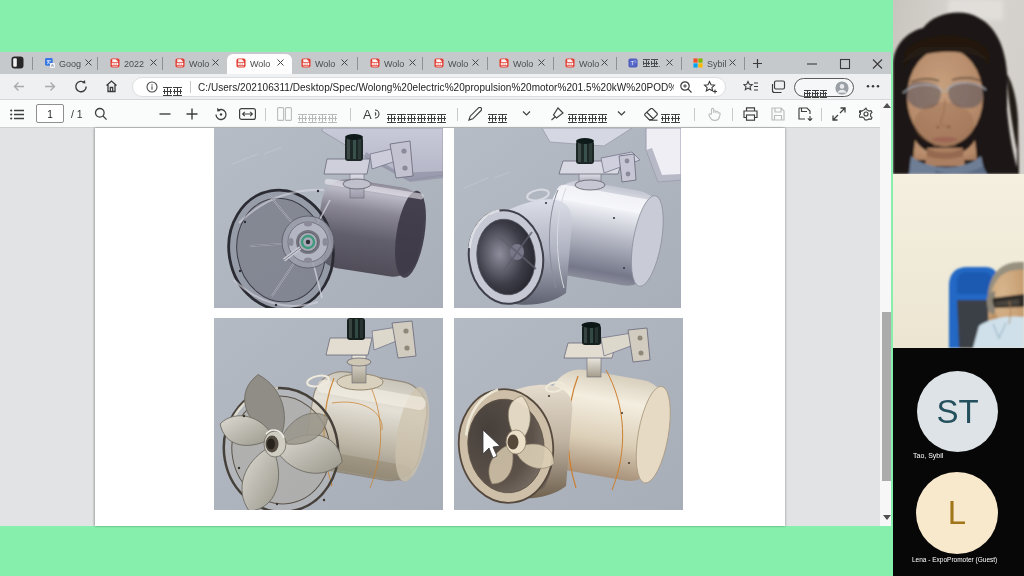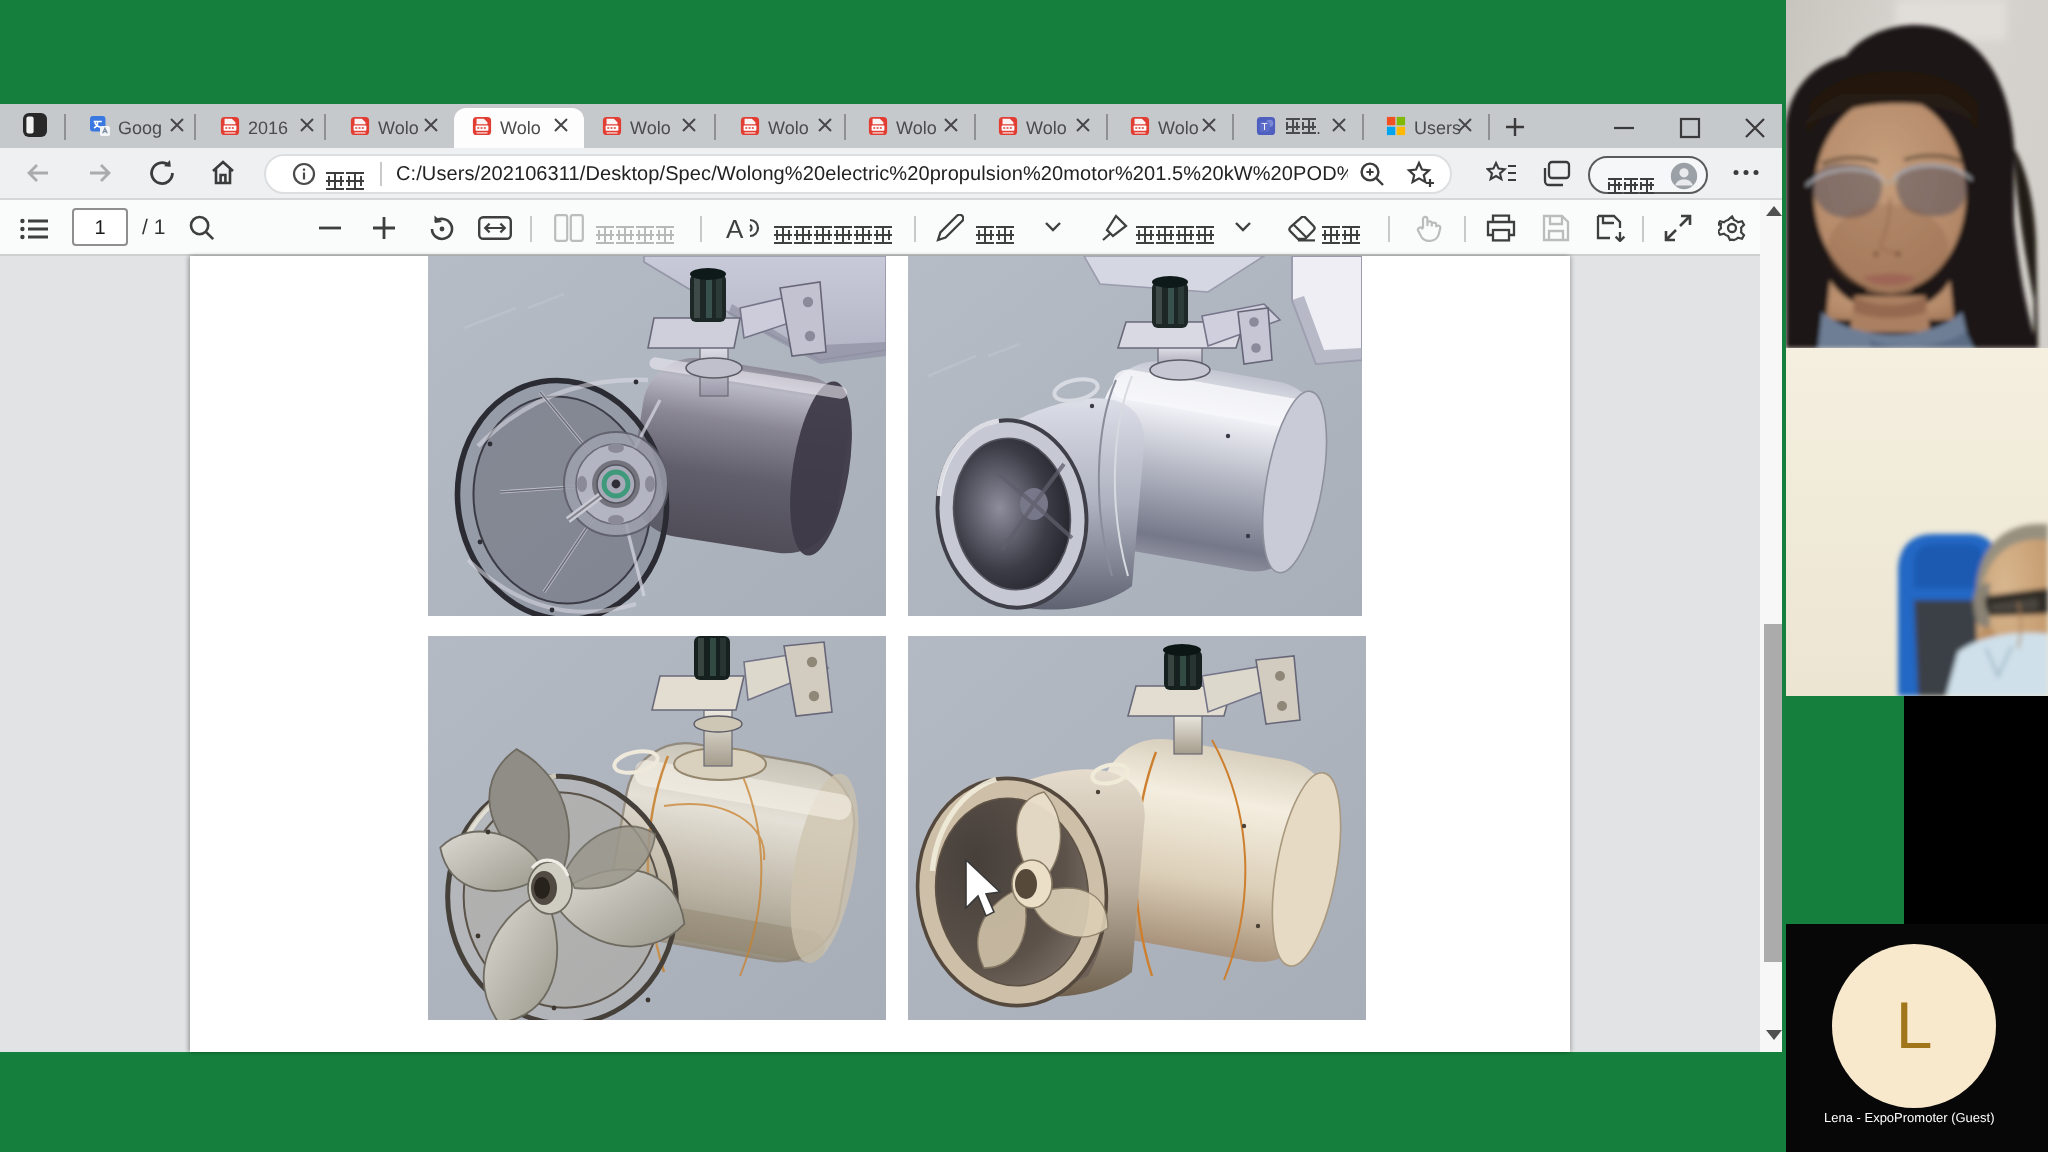--- a/index.html
+++ b/index.html
@@ -1,17 +1,17 @@
 <!DOCTYPE html>
 <html><head>
 <meta charset="utf-8">
 <style>
 *{margin:0;padding:0;box-sizing:border-box}
 html,body{width:1024px;height:576px;overflow:hidden;background:#000;font-family:"Liberation Sans",sans-serif}
-#stage{position:absolute;left:0;top:0;width:952px;height:576px;background:#15803d}
+#stage{position:absolute;left:0;top:0;width:952px;height:576px;background:#86efac}
 .abs{position:absolute}
 
 .cj{display:inline-block;width:9px;height:9px;margin:0 .5px;
 background-image:linear-gradient(currentColor,currentColor),linear-gradient(currentColor,currentColor),linear-gradient(currentColor,currentColor),linear-gradient(currentColor,currentColor),linear-gradient(currentColor,currentColor),linear-gradient(currentColor,currentColor);
 background-repeat:no-repeat;
 background-size:9px 1px,9px 1px,9px 1px,1px 9px,1px 5px,1px 5px;
 background-position:0 0,0 4px,0 8px,4px 0,1px 2px,7px 2px;}
 .cjs{width:7px;height:8px;background-size:7px 1px,7px 1px,7px 1px,1px 8px,1px 4px,1px 4px;background-position:0 0,0 3.5px,0 7px,3px 0,0.5px 2px,5.5px 2px}
 
 #tabbar{left:0;top:52px;width:891px;height:22px;background:#c6c9cc}
@@ -63,21 +63,21 @@
       <span class="ttl">Goog</span>
       <svg class="x" width="9" height="9" viewBox="0 0 9 9">
           <path d="M1.5 1.5 L7.5 7.5 M7.5 1.5 L1.5 7.5" stroke="#47474a" stroke-width="1"></path>
         </svg>
     </div>
     <div class="tsep" style="left:97px"></div>
     <div class="tab" style="left:101px;width:64px">
       <svg class="fav" width="11" height="11" viewBox="0 0 11 11">
           <use href="#pdfsym"></use>
         </svg>
-      <span class="ttl">2016</span>
+      <span class="ttl">2022</span>
       <svg class="x" width="9" height="9" viewBox="0 0 9 9">
           <path d="M1.5 1.5 L7.5 7.5 M7.5 1.5 L1.5 7.5" stroke="#47474a" stroke-width="1"></path>
         </svg>
     </div>
     <div class="tsep" style="left:162px"></div>
     <div class="tab" style="left:166px;width:61px">
       <svg class="fav" width="11" height="11" viewBox="0 0 11 11">
           <use href="#pdfsym"></use>
         </svg>
       <span class="ttl">Wolo</span>
@@ -157,21 +157,21 @@
         </svg>
     </div>
     <div class="tsep" style="left:681px"></div>
     <div class="tab" style="left:684px;width:60px">
       <svg class="fav" width="11" height="11" viewBox="0 0 11 11">
           <rect x="0.5" y="0.5" width="4.6" height="4.6" fill="#f25022"></rect>
           <rect x="5.9" y="0.5" width="4.6" height="4.6" fill="#7fba00"></rect>
           <rect x="0.5" y="5.9" width="4.6" height="4.6" fill="#00a4ef"></rect>
           <rect x="5.9" y="5.9" width="4.6" height="4.6" fill="#ffb900"></rect>
         </svg>
-      <span class="ttl">Users</span>
+      <span class="ttl">Sybil</span>
       <svg class="x" width="9" height="9" viewBox="0 0 9 9">
           <path d="M1.5 1.5 L7.5 7.5 M7.5 1.5 L1.5 7.5" stroke="#47474a" stroke-width="1"></path>
         </svg>
     </div>
     <div class="tsep" style="left:744px"></div>
     <svg class="abs" style="left:752px;top:6px" width="11" height="11" viewBox="0 0 11 11">
         <path d="M5.5 1 V10 M1 5.5 H10" stroke="#3a3a3a" stroke-width="1.2"></path>
       </svg>
     <svg class="abs" style="left:806px;top:6px" width="80" height="12" viewBox="0 0 80 12">
       <path d="M1 6 H11" stroke="#3a3a3a" stroke-width="1.1"></path>
@@ -698,18 +698,23 @@
         <path d="M100 124 L 131 120 L 131 133 L 102 134 C 100 131 99 127 100 124 Z" fill="#2e2b28"></path>
         <path d="M102 128 L 126 125 L 126 131 L 103 132 Z" fill="#4a443c"></path>
         <ellipse cx="101" cy="147" rx="4.5" ry="7.5" fill="#bb9064"></ellipse>
         <path d="M102 154 C 101 162 100 168 99 174" fill="none" stroke="#f4f4f4" stroke-width="1.5"></path>
         <path d="M86 152 C 96 144 116 141 131 143 L 131 174 L 80 174 Z" fill="#cfe0ea"></path>
         <path d="M100 150 L 106 164 L 113 149" fill="none" stroke="#a4bdcb" stroke-width="1.4"></path>
         <path d="M116 150 C 118 142 118 134 116 127" fill="none" stroke="#a87d55" stroke-width="1.2" opacity=".7"></path>
       </g>
     </svg>
   </div>
+  <div class="abs vt" id="v3" style="top:348px;height:114px;background:#070707">
+    <div class="avc" style="left:24px;top:23px;width:81px;height:81px;background:#dde3e6"></div>
+    <div class="abs" style="left:24px;top:23px;width:81px;height:81px;text-align:center;line-height:81px;font-size:33px;color:#24505e">ST</div>
+    <div class="avl" style="left:20px;top:104px">Tao, Sybil</div>
+  </div>
   <div class="abs vt" id="v4" style="top:462px;height:114px;background:#070707">
     <div class="avc" style="left:23px;top:10px;width:82px;height:82px;background:#f8e8cc"></div>
     <div class="abs" style="left:23px;top:10px;width:82px;height:82px;text-align:center;line-height:82px;font-size:33px;color:#a1761a">L</div>
     <div class="avl" style="left:19px;top:94px;font-size:6.5px">Lena - ExpoPromoter (Guest)</div>
   </div>
 </div>
 
 </body></html>

